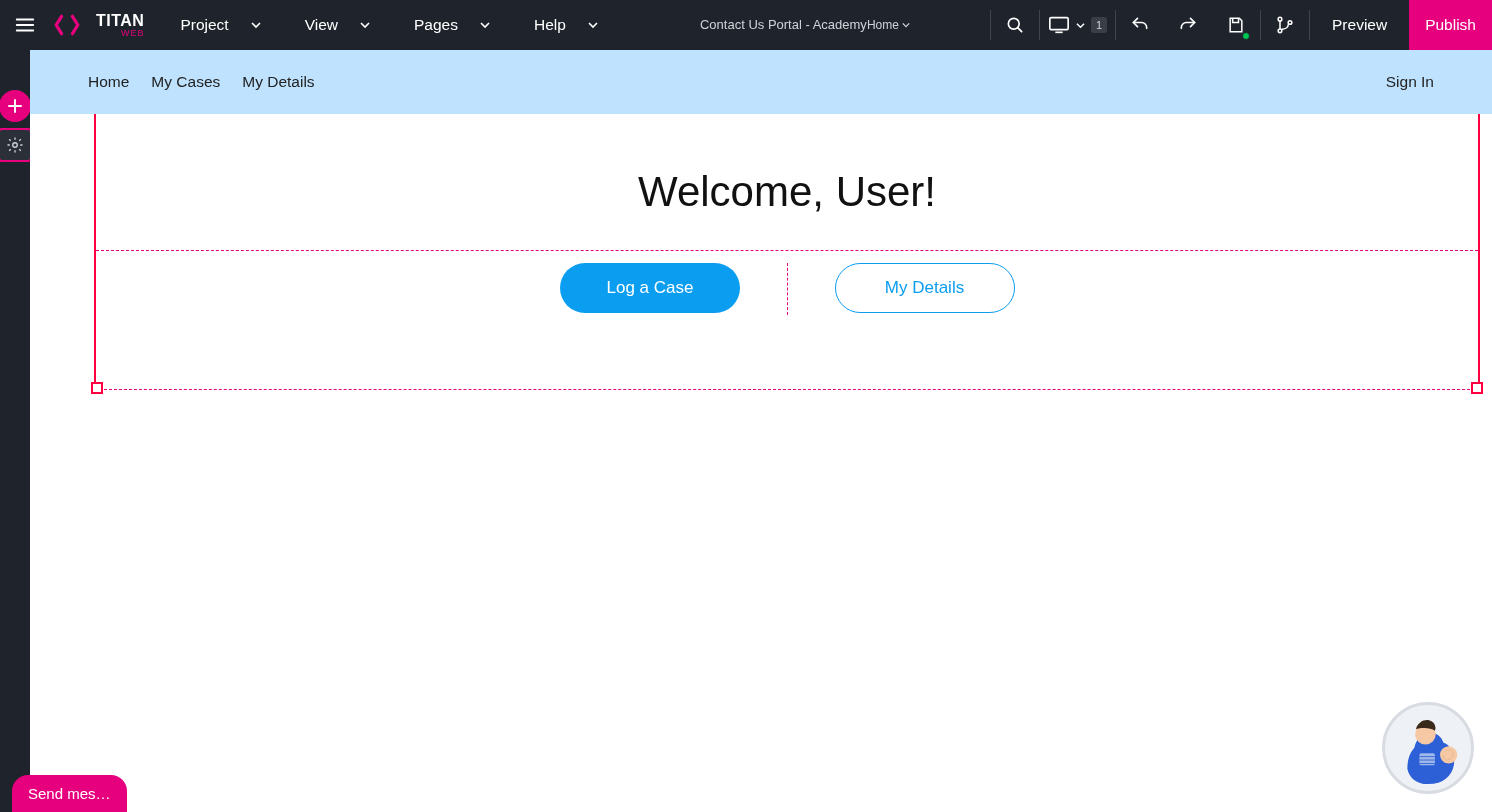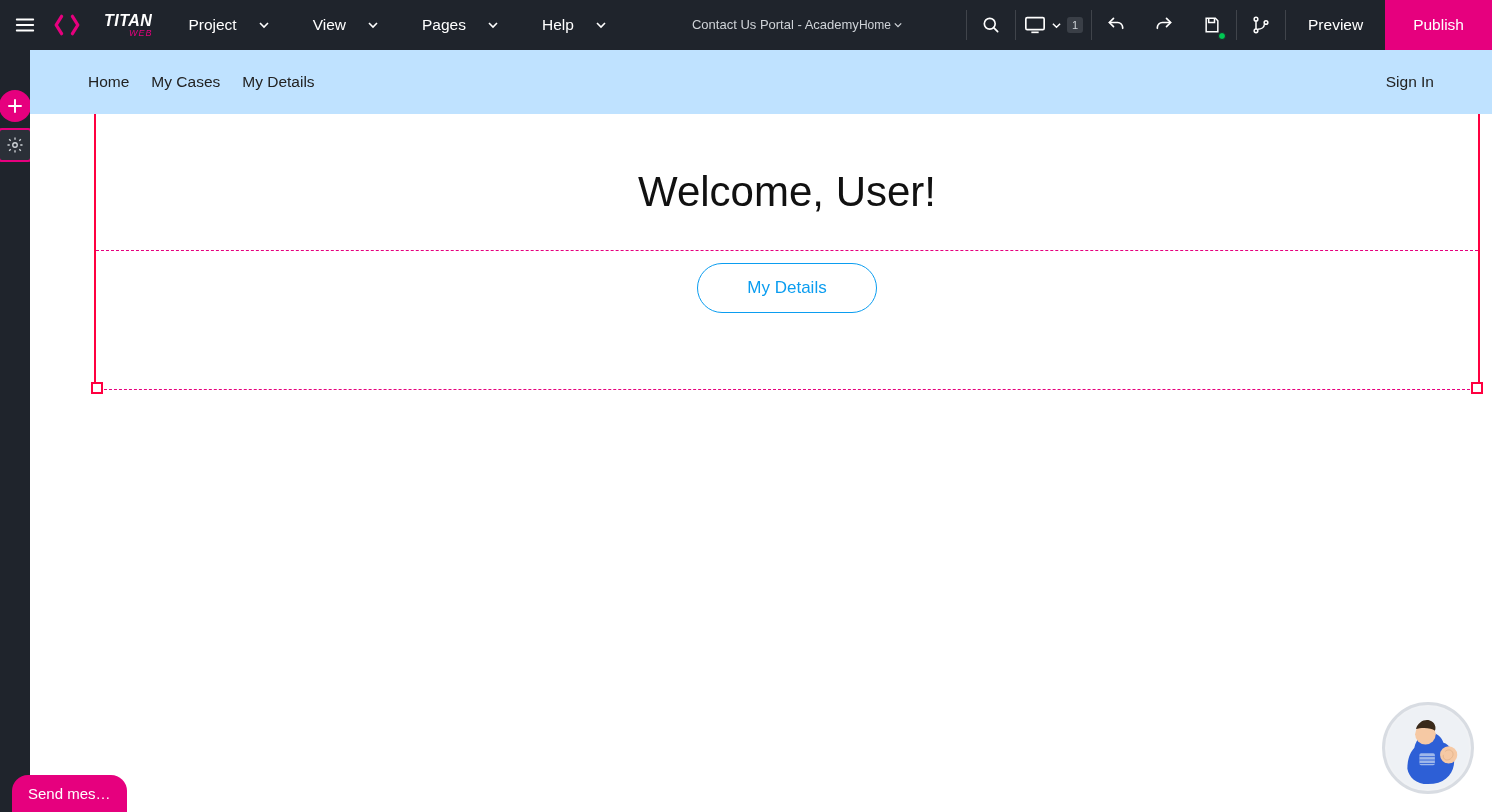--- a/index.html
+++ b/index.html
@@ -18,21 +18,21 @@
     display: flex; align-items: stretch; height: var(--topbar-h);
     background: var(--topbar-bg); color: #fff;
   }
   .topbar .cell {
     display: flex; align-items: center; justify-content: center;
     height: 100%;
   }
   .divider { width: 1px; background: rgba(255,255,255,0.15); height: 60%; align-self: center; }
   .hamburger { width: 50px; cursor: pointer; }
   .hamburger svg { width: 22px; height: 22px; }
-  .logo { padding: 0 14px 0 4px; display:flex; align-items:center; gap:24px;font-style:italic;}
+  .logo { padding: 0 14px 0 4px; display:flex; align-items:center; gap:16px;}
   .logo-mark { display:flex; align-items:center; }
   .logo-text { display:flex; flex-direction:column; line-height:1; }
   .logo-text .t1 { font-size: 16px; font-weight: 700; letter-spacing: 0.5px; }
   .logo-text .t2 { font-size: 9px; color: var(--magenta); letter-spacing: 1px; align-self: flex-end; }
   .menu { display:flex; }
   .menu-item { padding: 0 22px; font-size: 15.5px; cursor: pointer; display:flex; align-items:center; gap:22px;}
   .chevron { display:inline-block; }
   .chevron svg { width:10px; height:10px; }
 
   .project-title { flex: 0 0 auto; padding: 0 40px; flex-direction: row; line-height:1.2;}
@@ -43,21 +43,21 @@
   .icon-btn { width: 48px; cursor:pointer; }
   .icon-btn svg { width: 20px; height: 20px; stroke:#fff; }
   .device-indicator { display:flex; align-items:center; gap:6px; padding:0 8px; }
   .device-indicator .badge {
     background:#3a3f47; color:#cfd3d8; font-size:11px; border-radius:3px;
     width:16px; height:16px; display:flex; align-items:center; justify-content:center;
   }
   .save-btn { position:relative; }
   .save-dot { position:absolute; bottom:10px; right:10px; width:8px; height:8px; background:#00c853; border-radius:50%; border:1px solid var(--topbar-bg);}
   .preview-btn { padding: 0 22px; font-size:15.5px; cursor:pointer; }
-  .publish-btn { background: var(--magenta); padding: 0 28px; font-size:15.5px; cursor:pointer; font-weight:500;}
+  .publish-btn { background: var(--magenta); padding: 0 16px; font-size:15.5px; cursor:pointer; font-weight:500;}
 
   
   .sidebar {
     position:absolute; left:0; top:var(--topbar-h); bottom:0; width:var(--sidebar-w);
     background: var(--topbar-bg);
   }
   .sidebar .tool {
     position:absolute; left: calc(var(--sidebar-w)/2 - 16px);
     width:32px; height:32px; border-radius:50%;
     display:flex; align-items:center; justify-content:center; cursor:pointer;
@@ -284,20 +284,25 @@
     <span class="link">My Cases</span>
     <span class="link">My Details</span>
     <span class="signin">Sign In</span>
   </div>
 
   <div class="sel-outer">
     <div class="welcome">Welcome, User!</div>
     <div class="dash-row"></div>
     <div class="btn-row">
       <div class="btn-col">
+        <div class="pill primary">
+          <span>Log a Case</span>
+        </div>
+      </div>
+      <div class="btn-col">
         <div class="pill outline">
           <span>My Details</span>
         </div>
       </div>
     </div>
   </div>
 </div>
 
 <div class="chatpill">
   <span>Send mes…</span>

